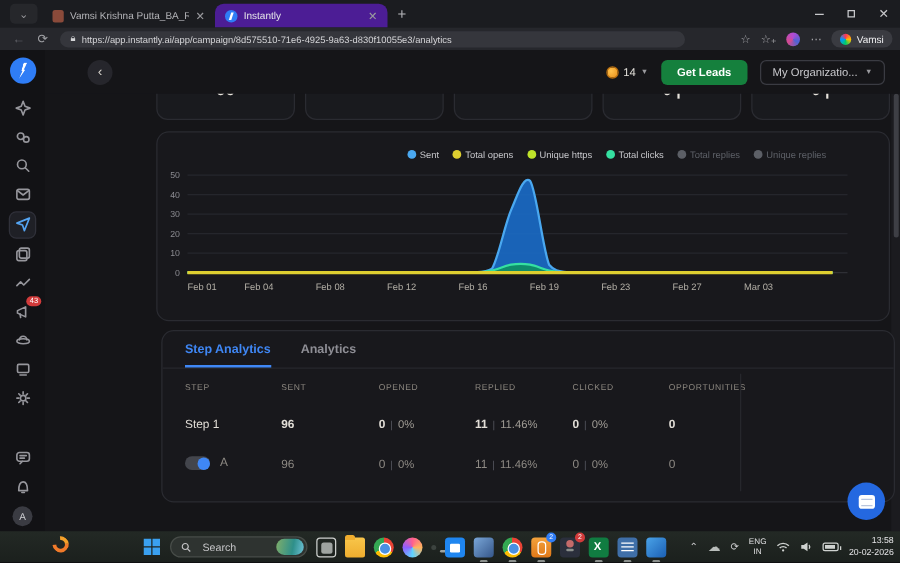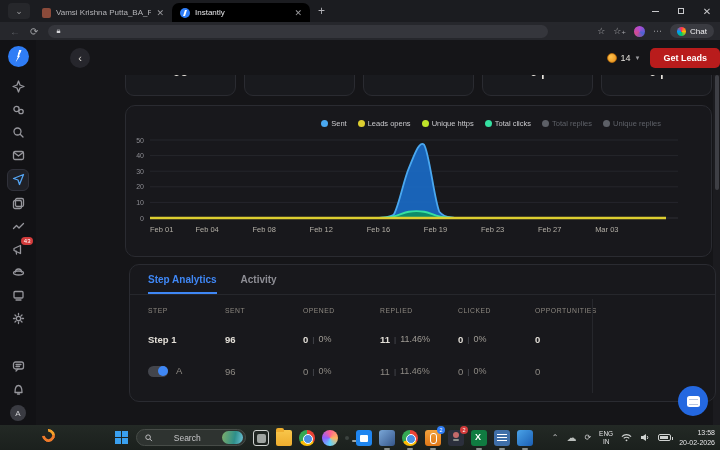--- a/index.html
+++ b/index.html
@@ -2,21 +2,21 @@
 <html><head>
 <meta charset="utf-8">
 <style>
 *{margin:0;padding:0;box-sizing:border-box}
 body{background:#000}
 .screen{position:relative;width:720px;height:450px;background:#141417;font-family:"Liberation Sans",sans-serif;overflow:hidden;color:#d8d4cd}
 
 .tabstrip{position:absolute;top:0;left:0;right:0;height:22px;background:#1b1c20;display:flex;align-items:flex-end;z-index:30}
 .ts-chevron{width:22px;height:16px;margin:0 4px 3px 8px;border-radius:4px;color:#9a9a9e;font-size:9px;display:flex;align-items:center;justify-content:center;background:#26272b}
 .tab{height:19px;display:flex;align-items:center;gap:5px;padding:0 8px;border-radius:7px 7px 0 0;font-size:8px;color:#b4b4b8;width:138px}
-.tab.active{background:#000000;color:#e6e6e9}
+.tab.active{background:#4c1d95;color:#e6e6e9}
 .tab .t-title{white-space:nowrap;overflow:hidden;flex:1}
 .tab .t-close{color:#9a9a9e;font-size:9px}
 .doc-ico{width:9px;height:10px;background:#8a4a3a;border-radius:2px;flex:none}
 .inst-ico{width:10px;height:10px;border-radius:50%;background:#2f7df6;flex:none;position:relative}
 .inst-ico::after{content:"";position:absolute;left:4px;top:2px;width:2px;height:6px;background:#fff;transform:skewX(-18deg)}
 .newtab{color:#b4b4b8;font-size:12px;margin:0 0 4px 8px}
 .win-controls{position:absolute;right:0;top:0;height:22px;display:flex;align-items:center}
 .wc{width:26px;height:22px;display:flex;align-items:center;justify-content:center;color:#c8c8cb;font-size:10px}
 .wc .sq{width:6px;height:6px;border:1px solid #c8c8cb}
 .wc .mn{width:7px;height:1px;background:#c8c8cb}
@@ -44,63 +44,63 @@
 .main{position:absolute;left:36px;top:0;right:0;height:385px}
 
 .cards-row{position:absolute;left:89px;top:18px;width:587px;height:38px;display:flex;gap:8px;z-index:1}
 .stat-card{flex:1;border:1px solid #2a2b31;border-radius:9px;display:flex;align-items:center;justify-content:center;background:#191a1e}
 .stat-card .v{transform:translateY(-6px);font-size:13px;font-weight:bold;color:#e8e4dd}
 .stat-card.disabled .v{font-size:9.5px;font-weight:normal;color:#8f8a84}
 
 .app-header{position:absolute;left:0;top:0;right:0;height:35px;background:#151518;z-index:5;display:flex;align-items:center}
 .backbtn{width:20px;height:20px;border-radius:50%;background:#26262c;color:#d8d4cd;display:flex;align-items:center;justify-content:center;font-size:11px;margin-left:34px}
 .page-title{margin-left:14px;font-size:10.5px;color:#cfcac2;letter-spacing:.2px}
-.hdr-right{margin-left:auto;display:flex;align-items:center;gap:10px;}
+.hdr-right{margin-left:auto;display:flex;align-items:center;gap:10px;margin-right:12px}
 .credits{display:flex;align-items:center;gap:4px;font-size:9px;color:#e3e0da}
 .coin{width:10px;height:10px;border-radius:50%;background:radial-gradient(circle at 35% 35%,#ffc24d,#e88f1a);border:1px solid #b56d10}
 .chev{font-size:6px;color:#9a9a9e}
-.getleads{background:#b91c1c;color:#fff;font-size:9px;font-weight:bold;border-radius:5px;padding:5px 13px}
+.getleads{background:#15803d;color:#fff;font-size:9px;font-weight:bold;border-radius:5px;padding:5px 13px}
 .orgbtn{border:1px solid #3a3b42;border-radius:5px;padding:4px 9px;font-size:9px;color:#c9c9cd;display:flex;align-items:center;gap:6px}
 
 .chart-card{position:absolute;left:89px;top:65px;width:587px;height:152px;border:1px solid #2a2b31;border-radius:10px;background:#18181c;z-index:2}
 .legend{position:absolute;top:13px;right:50px;display:flex;align-items:center;gap:11px}
 .lg-item{display:flex;align-items:center;gap:3px;font-size:7.5px;color:#c8c8cc}
 .lg-item.off{color:#5e6168}
 .lg-dot{width:7px;height:7px;border-radius:50%}
 .chart-card svg{position:absolute;left:0;top:0;font-family:inherit}
 
 .step-card{position:absolute;left:93px;top:224px;width:587px;height:138px;border:1px solid #2a2b31;border-radius:10px;background:#18181c;z-index:2}
 .tabsrow{display:flex;gap:24px;padding:0 18px;height:30px;align-items:center;border-bottom:1px solid #26272c}
 .atab{font-size:10px;font-weight:bold;color:#8e8e95;position:relative;height:100%;display:flex;align-items:center}
 .atab.active{color:#3f87f5}
 .atab.active::after{content:"";position:absolute;left:0;right:0;bottom:0;height:2px;background:#3f87f5}
 .tgrid{display:grid;grid-template-columns:77px 78px 77px 78px 77px 120px;padding-left:18px;align-items:center}
 .thead{height:26px;font-size:6.8px;letter-spacing:.5px;color:#8d8880;margin-top:2px}
 .trow{height:32px;font-size:9.5px;color:#e2ded7}
-.trow .stepname{font-weight:bold}
+.trow .stepname{font-weight:normal}
 .cellv{display:flex;align-items:center;gap:4px}
 .cellv .v{font-weight:bold}
 .cellv .sep{color:#55565e;font-size:8px}
 .cellv .p{color:#a09c95;font-size:9px}
 .trow.dim,.trow.dim .cellv .v,.trow.dim .cellv .p{color:#8e8a84;font-weight:normal}
 .vdivider{position:absolute;left:462px;top:34px;bottom:8px;width:1px;background:#26272c}
 .toggle{width:20px;height:11px;border-radius:6px;background:#43454c;position:relative;display:inline-block;margin-right:8px;vertical-align:middle}
 .toggle .knob{position:absolute;right:0.5px;top:0.5px;width:10px;height:10px;border-radius:50%;background:#3f87f5}
 .fab{position:absolute;left:642px;top:346px;width:30px;height:30px;border-radius:50%;background:#2468e0;display:flex;align-items:center;justify-content:center;z-index:6}
 .fab .bubble{width:13px;height:11px;background:#fff;border-radius:2.5px;position:relative}
 .fab .bubble::after{content:"";position:absolute;left:2px;top:3px;right:2px;height:4px;border-top:1.5px solid #b9c6de;border-bottom:1.5px solid #b9c6de}
 .scroll{position:absolute;right:0;top:0;width:7px;height:385px;background:#1b1b1f}
 .scroll .thumb{position:absolute;left:1.5px;width:4px;top:35px;height:115px;border-radius:2px;background:#3e3f45}
 
 .taskbar{position:absolute;bottom:0;left:0;right:0;height:25px;background:linear-gradient(#232925,#1b201d);display:flex;align-items:center;z-index:40}
 .corner-logo{position:absolute;left:42px;top:4px;width:13px;height:13px;border:3px solid #f07a2a;border-radius:50%;border-left-color:transparent;border-top-color:#f5a12a;transform:rotate(40deg)}
 .tb-center{position:absolute;left:115px;display:flex;align-items:center;gap:7px}
 .winico{width:14px;height:14px;display:grid;grid-template-columns:6px 6px;grid-template-rows:6px 6px;gap:1px}
 .winico span{background:#3aa0f0}
-.searchbox{width:110px;height:17px;border-radius:9px;background:#2e3330;border:1px solid #474c48;display:flex;align-items:center;padding:0 2px 0 8px;gap:21px}
+.searchbox{width:110px;height:17px;border-radius:9px;background:#2e3330;border:1px solid #474c48;display:flex;align-items:center;padding:0 2px 0 8px;gap:9px}
 .searchbox .stext{font-size:8.5px;color:#c4c4c6;flex:1}
 .s-img{width:22px;height:13px;border-radius:7px;background:linear-gradient(100deg,#7fae6a,#2e8f8a 60%,#6ec2d8)}
 .ti{width:16px;height:16px;border-radius:3px;position:relative;flex:none}
 .ti.run::after{content:"";position:absolute;left:5px;bottom:-4px;width:6px;height:2px;border-radius:1px;background:#8a8f8c}
 .tb-active{background:#3c433f;border-radius:4px;padding:2px;position:relative}
 .tb-active::after{content:"";position:absolute;left:7px;bottom:-2px;width:10px;height:2px;border-radius:1px;background:#9fa4a1}
 .ic-taskview{background:transparent;border:1.5px solid #cdd0ce;border-radius:3px}
 .ic-taskview::before{content:"";position:absolute;left:3px;top:3px;width:9px;height:9px;background:#9fa4a1;border-radius:2px}
 .ic-folder{background:linear-gradient(#f8c64b,#eead2e);border-radius:2px}
 .ic-folder::before{content:"";position:absolute;left:0;top:-2px;width:8px;height:4px;background:#eead2e;border-radius:2px 2px 0 0}
@@ -159,29 +159,30 @@
           <span class="sq"></span>
         </span>
       <span class="wc">✕</span>
     </div>
   </div>
   <div class="urlrow">
     <span class="nav-ic dim">←</span>
     <span class="nav-ic">⟳</span>
     <div class="url-pill">
       <span>🔒︎</span>
+      <span>https://app.instantly.ai/app/campaign/8d575510-71e6-4925-9a63-d830f10055e3/analytics</span>
     </div>
     <div class="url-right">
       <span class="star">☆</span>
       <span class="star">☆₊</span>
       <span class="avatar-b"></span>
       <span class="star">⋯</span>
       <span class="chatbtn">
         <span class="chat-orb"></span>
-        <span>Chat</span>
+        <span>Vamsi</span>
       </span>
     </div>
   </div>
 
   <div class="app">
 
     <aside class="sidebar">
       <div class="logo"></div>
       <div class="sic">
           <svg width="13" height="13" viewBox="0 0 13 13">
@@ -286,32 +287,36 @@
 
       <div class="app-header">
         <div class="backbtn">‹</div>
         <div class="hdr-right">
           <div class="credits">
             <span class="coin"></span>
             <span>14</span>
             <span class="chev">▼</span>
           </div>
           <div class="getleads">Get Leads</div>
+          <div class="orgbtn">
+            <span>My Organizatio...</span>
+            <span class="chev">▼</span>
+          </div>
         </div>
       </div>
 
       <div class="chart-card">
         <div class="legend">
             <span class="lg-item">
               <span class="lg-dot" style="background: rgb(74, 168, 240);"></span>
               <span>Sent</span>
             </span>
             <span class="lg-item">
               <span class="lg-dot" style="background: rgb(221, 206, 48);"></span>
-              <span>Leads opens</span>
+              <span>Total opens</span>
             </span>
             <span class="lg-item">
               <span class="lg-dot" style="background: rgb(191, 227, 42);"></span>
               <span>Unique https</span>
             </span>
             <span class="lg-item">
               <span class="lg-dot" style="background: rgb(53, 224, 161);"></span>
               <span>Total clicks</span>
             </span>
             <span class="lg-item off">
@@ -350,21 +355,21 @@
             <path d="M24 112C26.537777777777777 112 34.15111111111111 112 39.22666666666667 112C44.30222222222222 112 49.37777777777778 112 54.45333333333333 112C59.528888888888886 112 64.60444444444445 112 69.68 112C74.75555555555556 112 79.83111111111111 112 84.90666666666667 112C89.98222222222222 112 95.05777777777777 112 100.13333333333333 112C105.20888888888888 112 110.28444444444445 112 115.36 112C120.43555555555555 112 125.51111111111112 112 130.58666666666667 112C135.66222222222223 112 140.73777777777778 112 145.81333333333333 112C150.88888888888889 112 155.96444444444444 112 161.04 112C166.11555555555555 112 171.1911111111111 112 176.26666666666665 112C181.3422222222222 112 186.4177777777778 112 191.49333333333334 112C196.5688888888889 112 201.64444444444445 112 206.72 112C211.79555555555555 112 216.8711111111111 112 221.94666666666666 112C227.0222222222222 112 232.0977777777778 112 237.17333333333335 112C242.2488888888889 112 247.32444444444445 112 252.4 112C257.47555555555556 112 262.5511111111111 112 267.62666666666667 112C272.70222222222225 112 277.7777777777778 112 282.85333333333335 112C287.9288888888889 112 293.0044444444444 112 298.08 112C303.15555555555557 112 308.2311111111111 112 313.3066666666667 112C318.38222222222225 112 323.4577777777778 112 328.5333333333333 112C333.6088888888888 112 338.6844444444444 112 343.76 112C348.8355555555556 112 353.91111111111115 112 358.9866666666667 112C364.0622222222222 112 369.1377777777777 112 374.2133333333333 112C379.2888888888889 112 384.3644444444444 112 389.44 112C394.5155555555556 112 399.5911111111111 112 404.6666666666667 112C409.74222222222227 112 414.8177777777778 112 419.8933333333333 112C424.96888888888884 112 430.0444444444444 112 435.12 112C440.1955555555556 112 445.27111111111117 112 450.3466666666667 112C455.4222222222222 112 460.49777777777774 112 465.5733333333333 112C470.6488888888889 112 468.3955555555556 112 480.8 112C493.20444444444445 112 530.1333333333333 112 540 112" fill="none" stroke="#bfe32a" stroke-width="1.8" stroke-linejoin="round"></path>
             <path d="M24 112C26.537777777777777 112 34.15111111111111 112 39.22666666666667 112C44.30222222222222 112 49.37777777777778 112 54.45333333333333 112C59.528888888888886 112 64.60444444444445 112 69.68 112C74.75555555555556 112 79.83111111111111 112 84.90666666666667 112C89.98222222222222 112 95.05777777777777 112 100.13333333333333 112C105.20888888888888 112 110.28444444444445 112 115.36 112C120.43555555555555 112 125.51111111111112 112 130.58666666666667 112C135.66222222222223 112 140.73777777777778 112 145.81333333333333 112C150.88888888888889 112 155.96444444444444 112 161.04 112C166.11555555555555 112 171.1911111111111 112 176.26666666666665 112C181.3422222222222 112 186.4177777777778 112 191.49333333333334 112C196.5688888888889 112 201.64444444444445 112 206.72 112C211.79555555555555 112 216.8711111111111 112 221.94666666666666 112C227.0222222222222 112 232.0977777777778 112 237.17333333333335 112C242.2488888888889 112 247.32444444444445 112 252.4 112C257.47555555555556 111.74 262.5511111111111 111.47999999999999 267.62666666666667 110.44C272.70222222222225 109.4 277.7777777777778 106.54 282.85333333333335 105.76C287.9288888888889 104.98 293.0044444444444 104.98 298.08 105.76C303.15555555555557 106.54 308.2311111111111 109.4 313.3066666666667 110.44C318.38222222222225 111.47999999999999 323.4577777777778 111.74 328.5333333333333 112C333.6088888888888 112 338.6844444444444 112 343.76 112C348.8355555555556 112 353.91111111111115 112 358.9866666666667 112C364.0622222222222 112 369.1377777777777 112 374.2133333333333 112C379.2888888888889 112 384.3644444444444 112 389.44 112C394.5155555555556 112 399.5911111111111 112 404.6666666666667 112C409.74222222222227 112 414.8177777777778 112 419.8933333333333 112C424.96888888888884 112 430.0444444444444 112 435.12 112C440.1955555555556 112 445.27111111111117 112 450.3466666666667 112C455.4222222222222 112 460.49777777777774 112 465.5733333333333 112C470.6488888888889 112 468.3955555555556 112 480.8 112C493.20444444444445 112 530.1333333333333 112 540 112 L540 112 L24 112 Z" fill="#0e8f63" fill-opacity="0.92"></path>
             <path d="M24 112C26.537777777777777 112 34.15111111111111 112 39.22666666666667 112C44.30222222222222 112 49.37777777777778 112 54.45333333333333 112C59.528888888888886 112 64.60444444444445 112 69.68 112C74.75555555555556 112 79.83111111111111 112 84.90666666666667 112C89.98222222222222 112 95.05777777777777 112 100.13333333333333 112C105.20888888888888 112 110.28444444444445 112 115.36 112C120.43555555555555 112 125.51111111111112 112 130.58666666666667 112C135.66222222222223 112 140.73777777777778 112 145.81333333333333 112C150.88888888888889 112 155.96444444444444 112 161.04 112C166.11555555555555 112 171.1911111111111 112 176.26666666666665 112C181.3422222222222 112 186.4177777777778 112 191.49333333333334 112C196.5688888888889 112 201.64444444444445 112 206.72 112C211.79555555555555 112 216.8711111111111 112 221.94666666666666 112C227.0222222222222 112 232.0977777777778 112 237.17333333333335 112C242.2488888888889 112 247.32444444444445 112 252.4 112C257.47555555555556 111.74 262.5511111111111 111.47999999999999 267.62666666666667 110.44C272.70222222222225 109.4 277.7777777777778 106.54 282.85333333333335 105.76C287.9288888888889 104.98 293.0044444444444 104.98 298.08 105.76C303.15555555555557 106.54 308.2311111111111 109.4 313.3066666666667 110.44C318.38222222222225 111.47999999999999 323.4577777777778 111.74 328.5333333333333 112C333.6088888888888 112 338.6844444444444 112 343.76 112C348.8355555555556 112 353.91111111111115 112 358.9866666666667 112C364.0622222222222 112 369.1377777777777 112 374.2133333333333 112C379.2888888888889 112 384.3644444444444 112 389.44 112C394.5155555555556 112 399.5911111111111 112 404.6666666666667 112C409.74222222222227 112 414.8177777777778 112 419.8933333333333 112C424.96888888888884 112 430.0444444444444 112 435.12 112C440.1955555555556 112 445.27111111111117 112 450.3466666666667 112C455.4222222222222 112 460.49777777777774 112 465.5733333333333 112C470.6488888888889 112 468.3955555555556 112 480.8 112C493.20444444444445 112 530.1333333333333 112 540 112" fill="none" stroke="#35e0a1" stroke-width="1.8" stroke-linejoin="round"></path>
             <path d="M24 112C26.537777777777777 112 34.15111111111111 112 39.22666666666667 112C44.30222222222222 112 49.37777777777778 112 54.45333333333333 112C59.528888888888886 112 64.60444444444445 112 69.68 112C74.75555555555556 112 79.83111111111111 112 84.90666666666667 112C89.98222222222222 112 95.05777777777777 112 100.13333333333333 112C105.20888888888888 112 110.28444444444445 112 115.36 112C120.43555555555555 112 125.51111111111112 112 130.58666666666667 112C135.66222222222223 112 140.73777777777778 112 145.81333333333333 112C150.88888888888889 112 155.96444444444444 112 161.04 112C166.11555555555555 112 171.1911111111111 112 176.26666666666665 112C181.3422222222222 112 186.4177777777778 112 191.49333333333334 112C196.5688888888889 112 201.64444444444445 112 206.72 112C211.79555555555555 112 216.8711111111111 112 221.94666666666666 112C227.0222222222222 112 232.0977777777778 112 237.17333333333335 112C242.2488888888889 112 247.32444444444445 112 252.4 112C257.47555555555556 112 262.5511111111111 112 267.62666666666667 112C272.70222222222225 112 277.7777777777778 112 282.85333333333335 112C287.9288888888889 112 293.0044444444444 112 298.08 112C303.15555555555557 112 308.2311111111111 112 313.3066666666667 112C318.38222222222225 112 323.4577777777778 112 328.5333333333333 112C333.6088888888888 112 338.6844444444444 112 343.76 112C348.8355555555556 112 353.91111111111115 112 358.9866666666667 112C364.0622222222222 112 369.1377777777777 112 374.2133333333333 112C379.2888888888889 112 384.3644444444444 112 389.44 112C394.5155555555556 112 399.5911111111111 112 404.6666666666667 112C409.74222222222227 112 414.8177777777778 112 419.8933333333333 112C424.96888888888884 112 430.0444444444444 112 435.12 112C440.1955555555556 112 445.27111111111117 112 450.3466666666667 112C455.4222222222222 112 460.49777777777774 112 465.5733333333333 112C470.6488888888889 112 468.3955555555556 112 480.8 112C493.20444444444445 112 530.1333333333333 112 540 112" fill="none" stroke="#ddce30" stroke-width="2.6" stroke-linejoin="round"></path>
           </svg>
       </div>
 
       <div class="step-card">
         <div class="tabsrow">
           <div class="atab active">Step Analytics</div>
-          <div class="atab">Activity</div>
+          <div class="atab">Analytics</div>
         </div>
         <div class="vdivider"></div>
         <div class="tgrid thead">
           <span>STEP</span>
           <span>SENT</span>
           <span>OPENED</span>
           <span>REPLIED</span>
           <span>CLICKED</span>
           <span>OPPORTUNITIES</span>
         </div>

